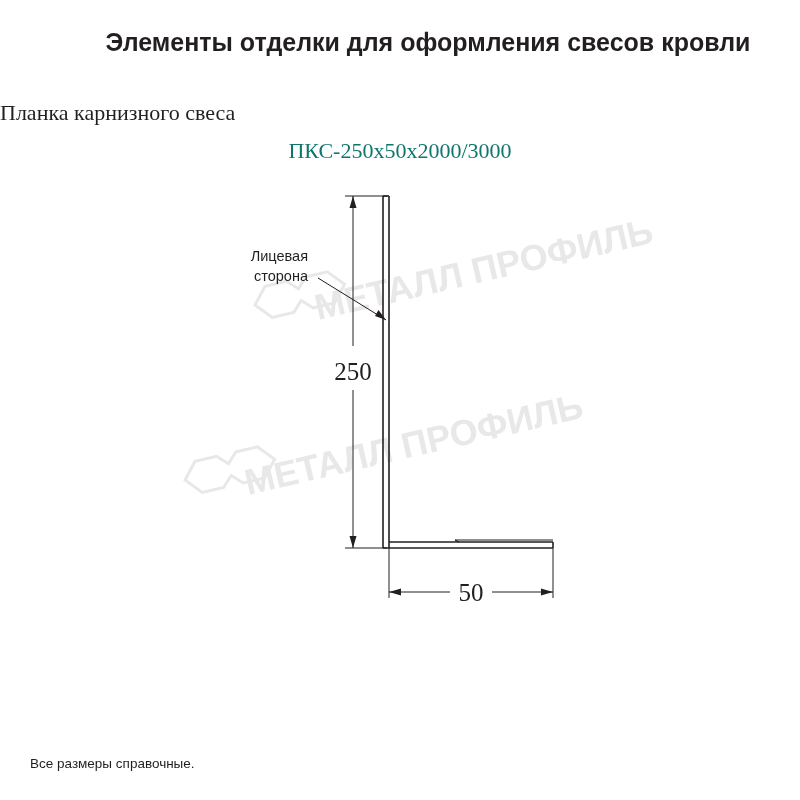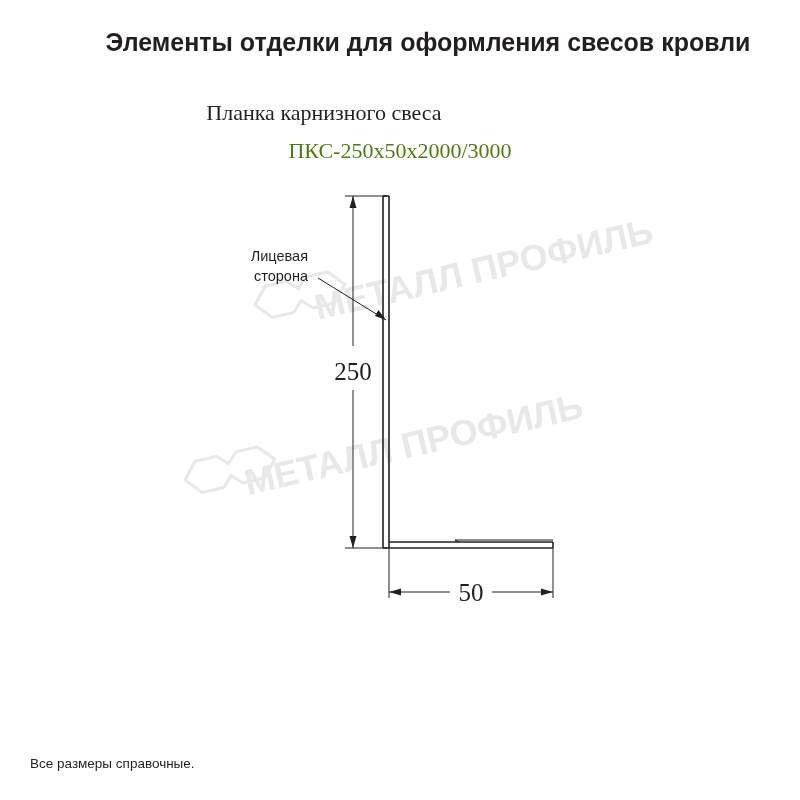--- a/index.html
+++ b/index.html
@@ -31,34 +31,33 @@
     font-size: 25px;
     letter-spacing: 0px;
     color: #231f20;
     padding-left: 28px;
   }
   .subtitle {
     position: absolute;
     top: 100px;
     left: 0;
     width: 648px;
-    text-align: center;
     font-family: "Liberation Serif", serif;
     font-size: 22px;
     color: #231f20;
   }
   .subtitle2 {
     position: absolute;
     top: 138px;
     left: 0;
     width: 800px;
     text-align: center;
     font-family: "Liberation Serif", serif;
     font-size: 22px;
-    color: #4d7c0f;
+    color: #0f766e;
   }
   .drawing {
     position: absolute;
     top: 180px;
     left: 0;
     width: 800px;
     height: 460px;
   }
   .watermark-layer {
     position: absolute;

